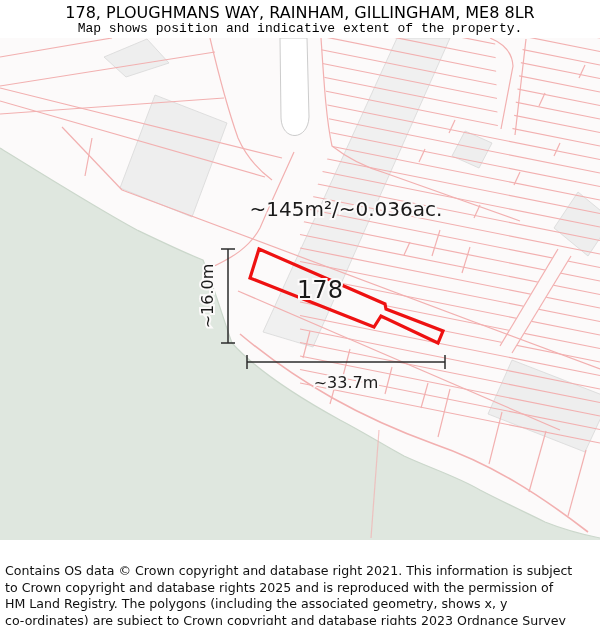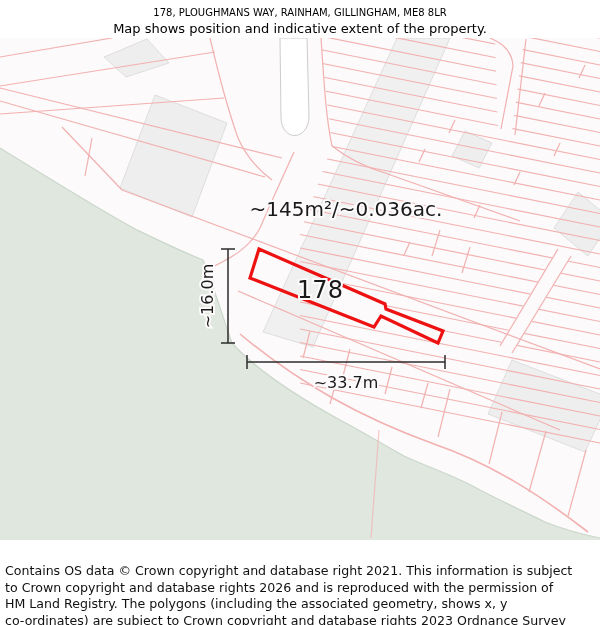--- a/index.html
+++ b/index.html
@@ -1,20 +1,20 @@
 <!DOCTYPE html>
 <html><head>
 <meta charset="utf-8">
 <style>
   html,body{margin:0;padding:0;background:#ffffff;}
   #screen{position:relative;width:600px;height:625px;background:#ffffff;overflow:hidden;
           font-family:"DejaVu Sans","Liberation Sans",sans-serif;}
   #header{position:absolute;top:0;left:0;width:600px;height:38px;background:#ffffff;text-align:center;}
-  #title{font-size:10px;color:#000;margin-top:5px;line-height:16px;}
-  #subtitle{font-size:13px;color:#000;line-height:15px;}
+  #title{font-size:16px;color:#000;margin-top:5px;line-height:16px;}
+  #subtitle{font-size:13px;color:#000;line-height:15px;font-family:Liberation Mono, monospace;}
   #mapsvg{position:absolute;top:38px;left:0;}
   #footer{position:absolute;top:560px;left:0;width:600px;height:85px;background:#ffffff;
           padding:3px 0 0 5px;box-sizing:border-box;}
   .fline{font-size:12.6px;color:#111;line-height:16.6px;white-space:nowrap;}
   
   .pl{stroke:var(--pink);stroke-width:1.2;fill:none;}
   .plt{stroke:var(--pink);stroke-width:1.6;fill:none;}
   .bld{fill:var(--bfill);stroke:var(--bborder);stroke-width:0.8;}
   .greenfill{fill:var(--green);stroke:none;}
   .greenedge{fill:none;stroke:var(--gborder);stroke-width:1.2;}
@@ -167,19 +167,19 @@
     </g>
 
     <text class="maplabel" x="346" y="216" font-size="20" text-anchor="middle">~145m²/~0.036ac.</text>
     <text class="maplabel" x="320" y="298" font-size="24" text-anchor="middle">178</text>
     <text class="maplabel" x="346" y="388" font-size="16" text-anchor="middle">~33.7m</text>
     <text class="maplabel" transform="translate(213,296) rotate(-90)" font-size="16" text-anchor="middle">~16.0m</text>
   </svg>
 
   <div id="footer">
     <div class="fline">Contains OS data © Crown copyright and database right 2021. This information is subject</div>
-    <div class="fline">to Crown copyright and database rights 2026 and is reproduced with the permission of</div>
+    <div class="fline">to Crown copyright and database rights 2025 and is reproduced with the permission of</div>
     <div class="fline">HM Land Registry. The polygons (including the associated geometry, shows x, y</div>
     <div class="fline">co-ordinates) are subject to Crown copyright and database rights 2023 Ordnance Survey</div>
     <div class="fline">100026316.</div>
   </div>
 
 </div>
 
 </body></html>

